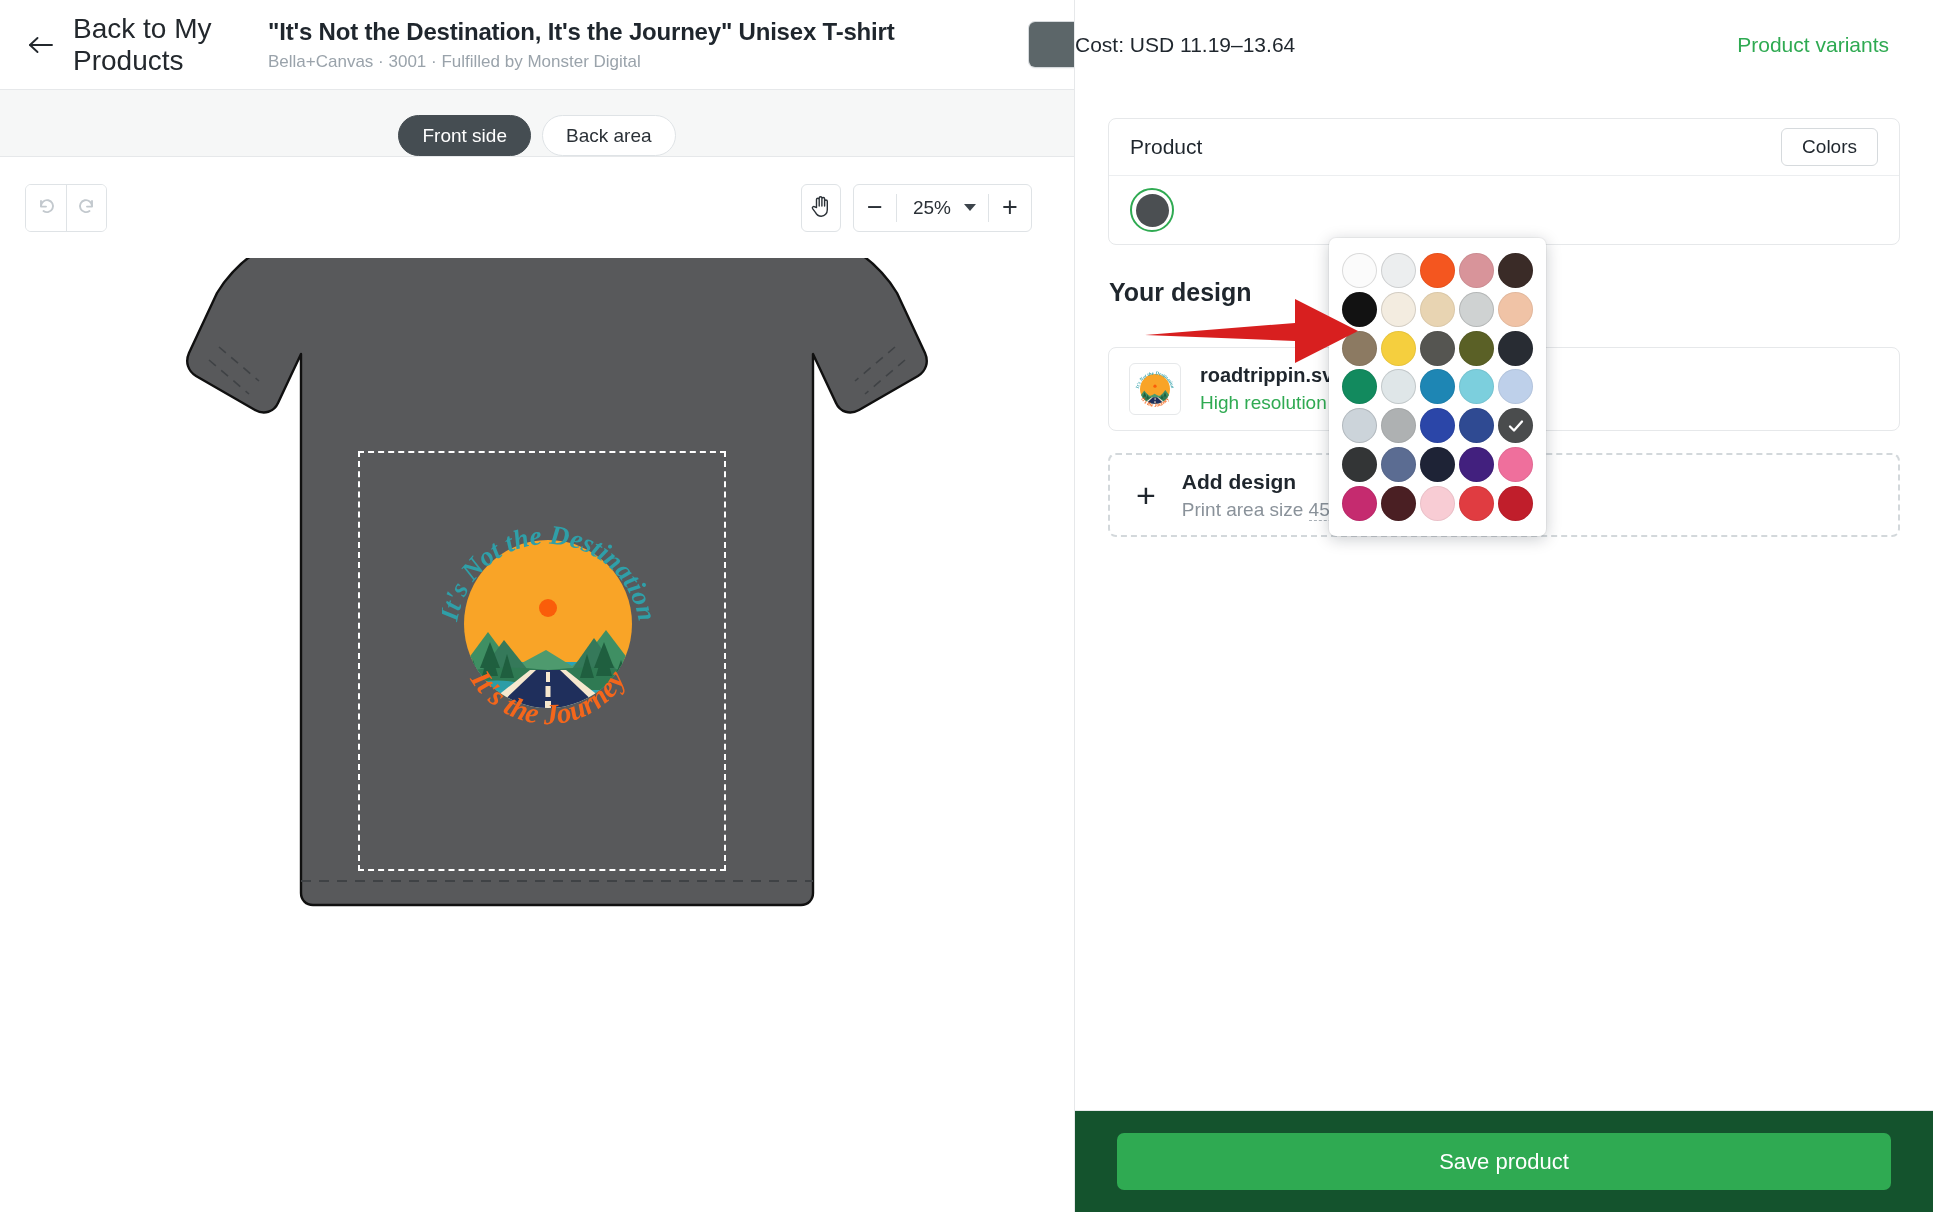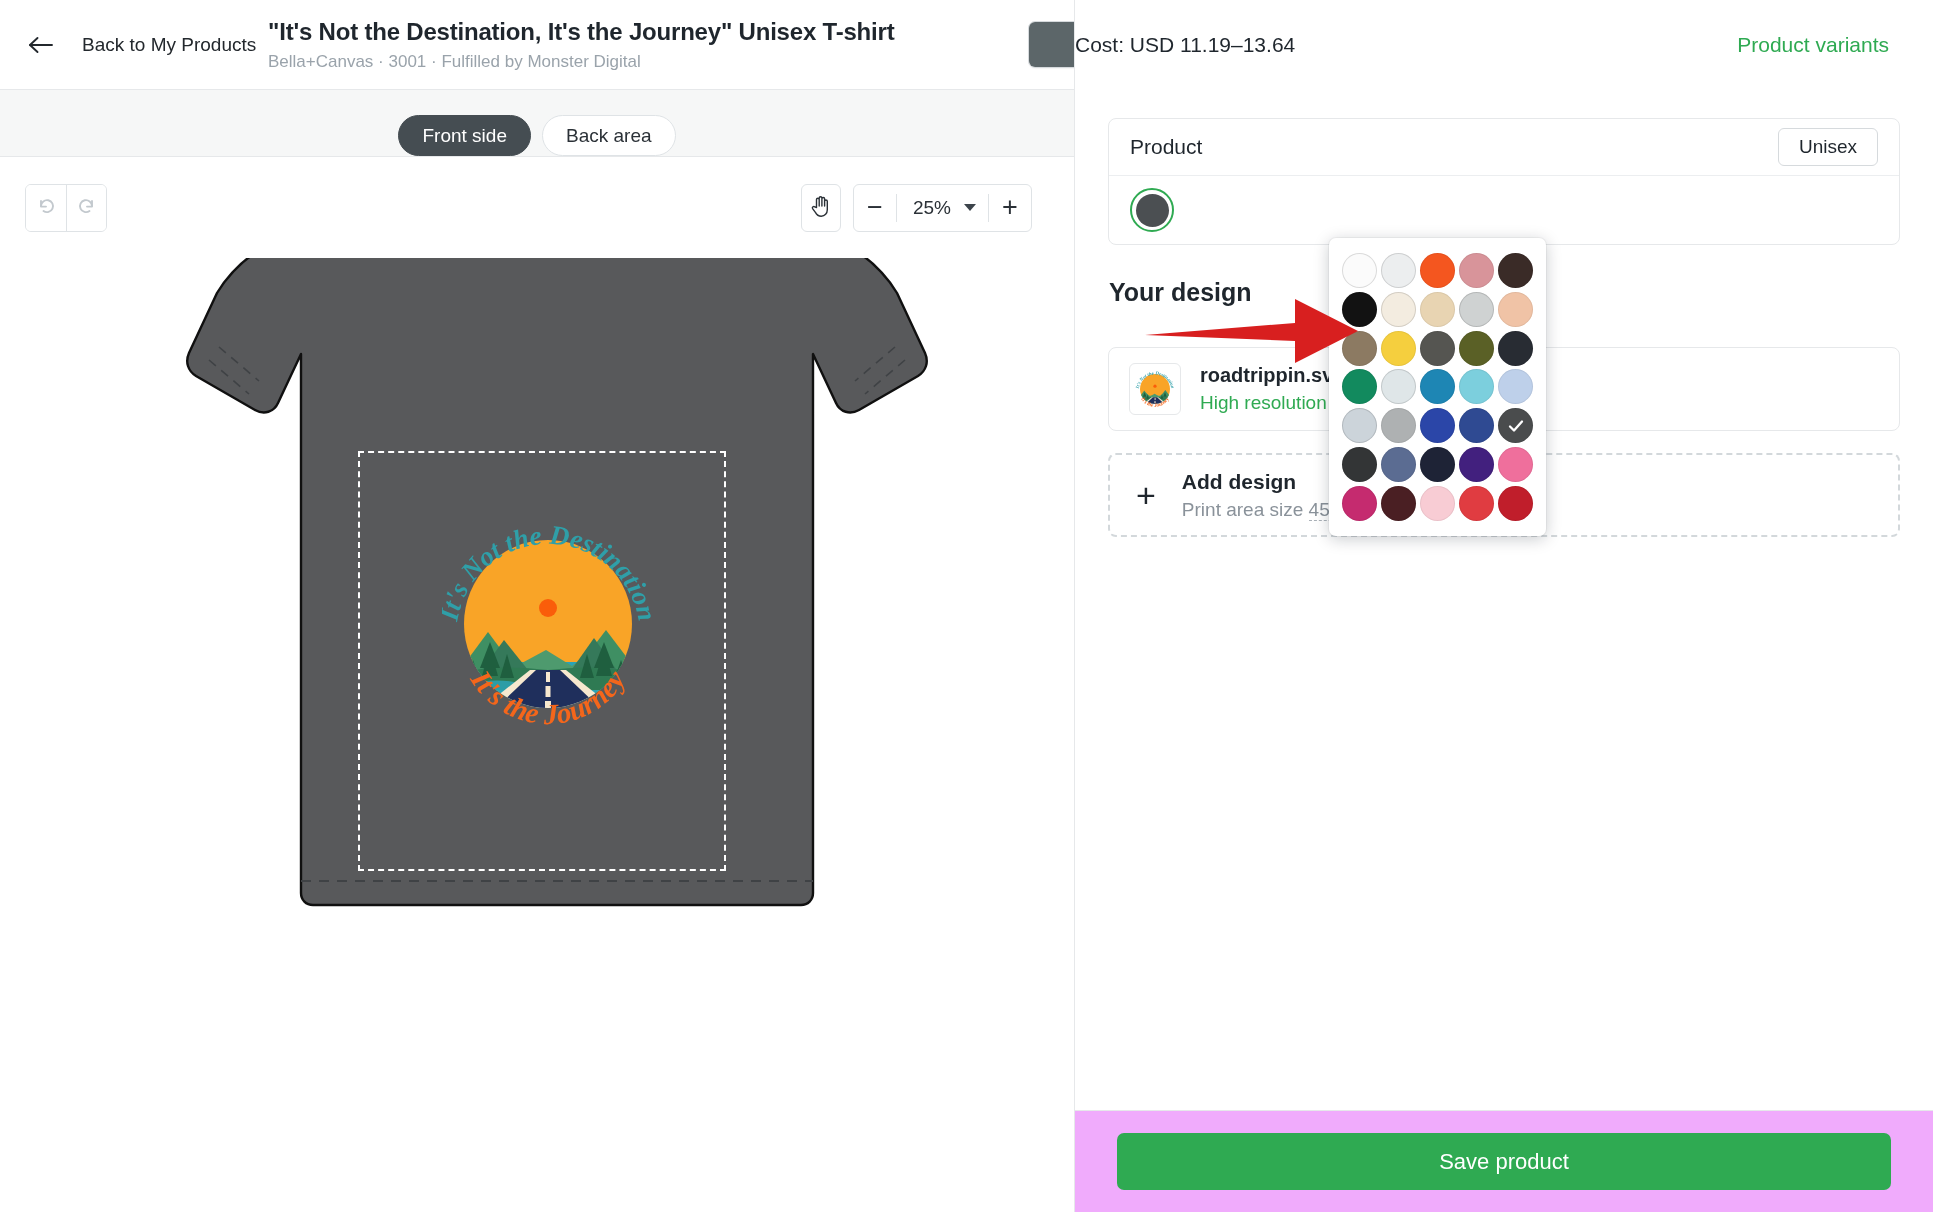--- a/index.html
+++ b/index.html
@@ -13,23 +13,23 @@
 
   
   .topbar {
     height: 90px; min-height: 90px;
     display: flex; align-items: center;
     background: #fff;
     border-bottom: 1px solid #e6e8ea;
     position: relative;
   }
   .back-link {
-    display: flex; align-items: center; gap: 28px;
+    display: flex; align-items: center; gap: 19px;
     margin-left: 28px; width: 230px;
-    color: #23282d; font-size: 19px; cursor: pointer;
+    color: #23282d; font-size: 28px; cursor: pointer;
   }
   .back-arrow { width: 26px; height: 22px; position: relative; flex: 0 0 auto; }
   .back-arrow svg { display:block; }
   .title-block { margin-left: 10px; width: 740px; }
   .prod-title {
     font-size: 24px; font-weight: bold; color: #1f262d; letter-spacing: -0.2px;
     white-space: nowrap;
   }
   .prod-sub { font-size: 17px; color: #9aa3ab; margin-top: 6px; white-space: nowrap; }
 
@@ -158,21 +158,21 @@
     margin-top: 22px; border: 2px dashed #d3d8db; border-radius: 8px;
     height: 84px; display: flex; align-items: center; padding: 0 26px; gap: 26px; cursor: pointer;
   }
   .plus { font-size: 34px; color: #1f262d; line-height: 1; font-weight: 300; }
   .add-title { font-size: 21px; font-weight: bold; color: #1f262d; }
   .add-sub { font-size: 19px; color: #8a929a; margin-top: 5px; }
   .dotted-underline { border-bottom: 1px dashed #aab1b8; }
 
   .rp-footer {
     height: 102px; min-height: 102px; border-top: 1px solid #e6e8ea;
-    display: flex; align-items: center; padding: 0 42px; background: #f0abfc;
+    display: flex; align-items: center; padding: 0 42px; background: #14532d;
   }
   .save-btn {
     flex: 1; height: 57px; background: #2faa52; color: #fff;
     border: none; border-radius: 7px; font-size: 22px; cursor: pointer;
     font-family: "Liberation Sans", sans-serif;
   }
 
   
   .color-popup {
     position: absolute; left: 1329px; top: 148px; width: 217px; height: 298px;
@@ -387,21 +387,21 @@
         </div>
       </div>
     </div>
 
     <div class="right-panel">
       <div class="rp-scroll">
 
         <div class="card">
           <div class="colors-head">
             <span class="colors-title">Product</span>
-            <div class="select-btn">Unisex</div>
+            <div class="select-btn">Colors</div>
           </div>
           <div class="colors-body">
             <div class="swatch-selected" style="border-color: rgb(47, 170, 82);">
               <span class="inner" style="background: rgb(75, 79, 82);"></span>
             </div>
           </div>
         </div>
 
         <div class="section-title">Your design</div>
 

